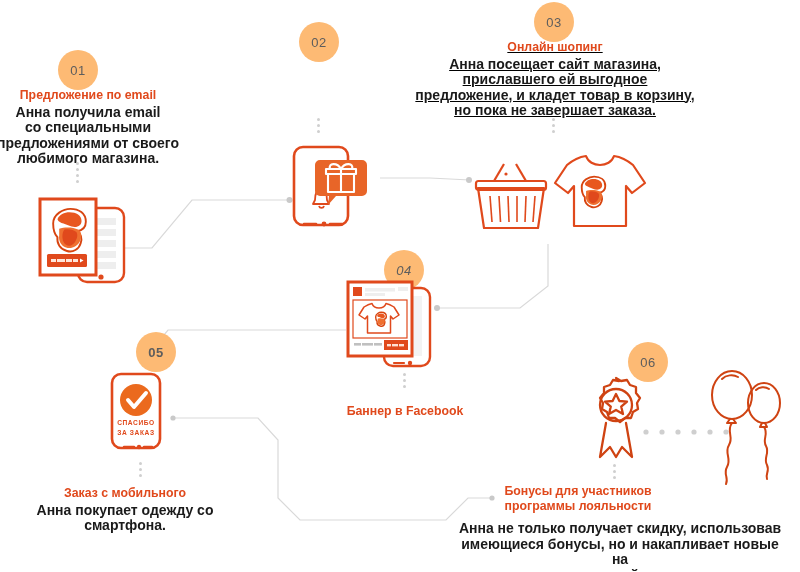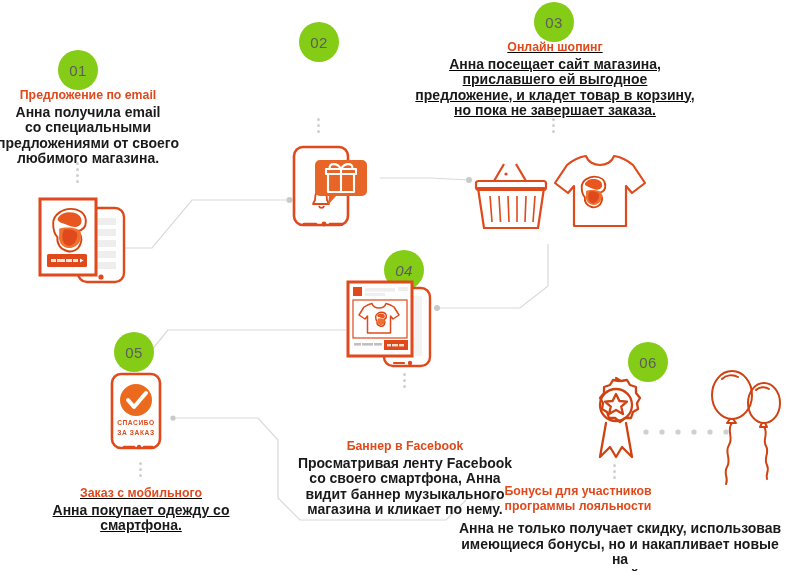--- a/index.html
+++ b/index.html
@@ -8,22 +8,22 @@
     font-family:"Liberation Sans","DejaVu Sans",sans-serif;
     -webkit-font-smoothing:antialiased;
   }
   #canvas{position:absolute;left:0;top:0;width:800px;height:572px;}
   .layer-lines{position:absolute;left:0;top:0;width:800px;height:572px;pointer-events:none;}
 
   .step{position:absolute;}
 
   .num{
     position:absolute;width:40px;height:40px;border-radius:50%;
-    background:#84cc16;color:#5d5d5d;
-    font-size:15px;letter-spacing:.5px;
+    background:#fdba74;color:#5d5d5d;
+    font-size:13px;letter-spacing:.5px;
     display:flex;align-items:center;justify-content:center;
   }
 
   .txt{position:absolute;text-align:center;}
   .title{
     color:#e0491c;font-size:12.3px;font-weight:bold;
     line-height:14.5px;margin:0 0 2px 0;white-space:pre-line;
   }
   .body{
     color:#1a1a1a;font-size:14px;font-weight:bold;
@@ -211,26 +211,22 @@
         <path d="M13,24 C19,22 29,22 35,25 C39,27 40,33 37,39
                  C34,45 27,48 21,46 C15,44 12,38 13,32 Z" fill="#ef7030"></path>
         <path d="M19,25 C24,24 30,25 33,28 C35,31 34,36 31,40
                  C27,45 22,45 19,41 C16,37 16,29 19,25 Z" fill="#e0491c"></path>
       </g>
     </svg>
   </div>
 
   <div class="step">
     <div class="num" style="left:384px;top:250px;font-style:italic;">04</div>
-    <div class="txt" style="left:290px;top:404px;width:230px;margin-top:35px;">
+    <div class="txt" style="left:290px;top:404px;width:230px;">
       <p class="title">Баннер в Facebook</p>
-      <p class="body">Просматривая ленту Facebook
-со своего смартфона, Анна
-видит баннер музыкального
-магазина и кликает по нему.</p>
     </div>
     <div class="dots" style="left:403px;top:373px;">
       <i></i>
         <i></i>
         <i></i>
     </div>
   </div>
 
   <div class="icon" style="left:346px;top:280px;">
     <svg width="110" height="90" viewBox="0 0 110 90">
@@ -267,22 +263,22 @@
       <rect x="38" y="60" width="24" height="10" fill="#e0491c"></rect>
       <g fill="#ffe0d3">
         <rect x="41" y="64" width="4" height="2.4"></rect>
           <rect x="46" y="64" width="6" height="2.4"></rect>
         <rect x="53" y="64" width="5" height="2.4"></rect>
       </g>
     </svg>
   </div>
 
   <div class="step">
-    <div class="num" style="left:114px;top:332px;">05</div>
-    <div class="txt" style="left:28px;top:486px;width:226px;text-decoration:underline;">
+    <div class="num" style="left:136px;top:332px;font-weight:bold;">05</div>
+    <div class="txt" style="left:12px;top:486px;width:226px;">
       <p class="title">Заказ с мобильного</p>
       <p class="body">Анна покупает одежду со
 смартфона.</p>
     </div>
     <div class="dots" style="left:139px;top:462px;">
       <i></i>
         <i></i>
         <i></i>
     </div>
   </div>

